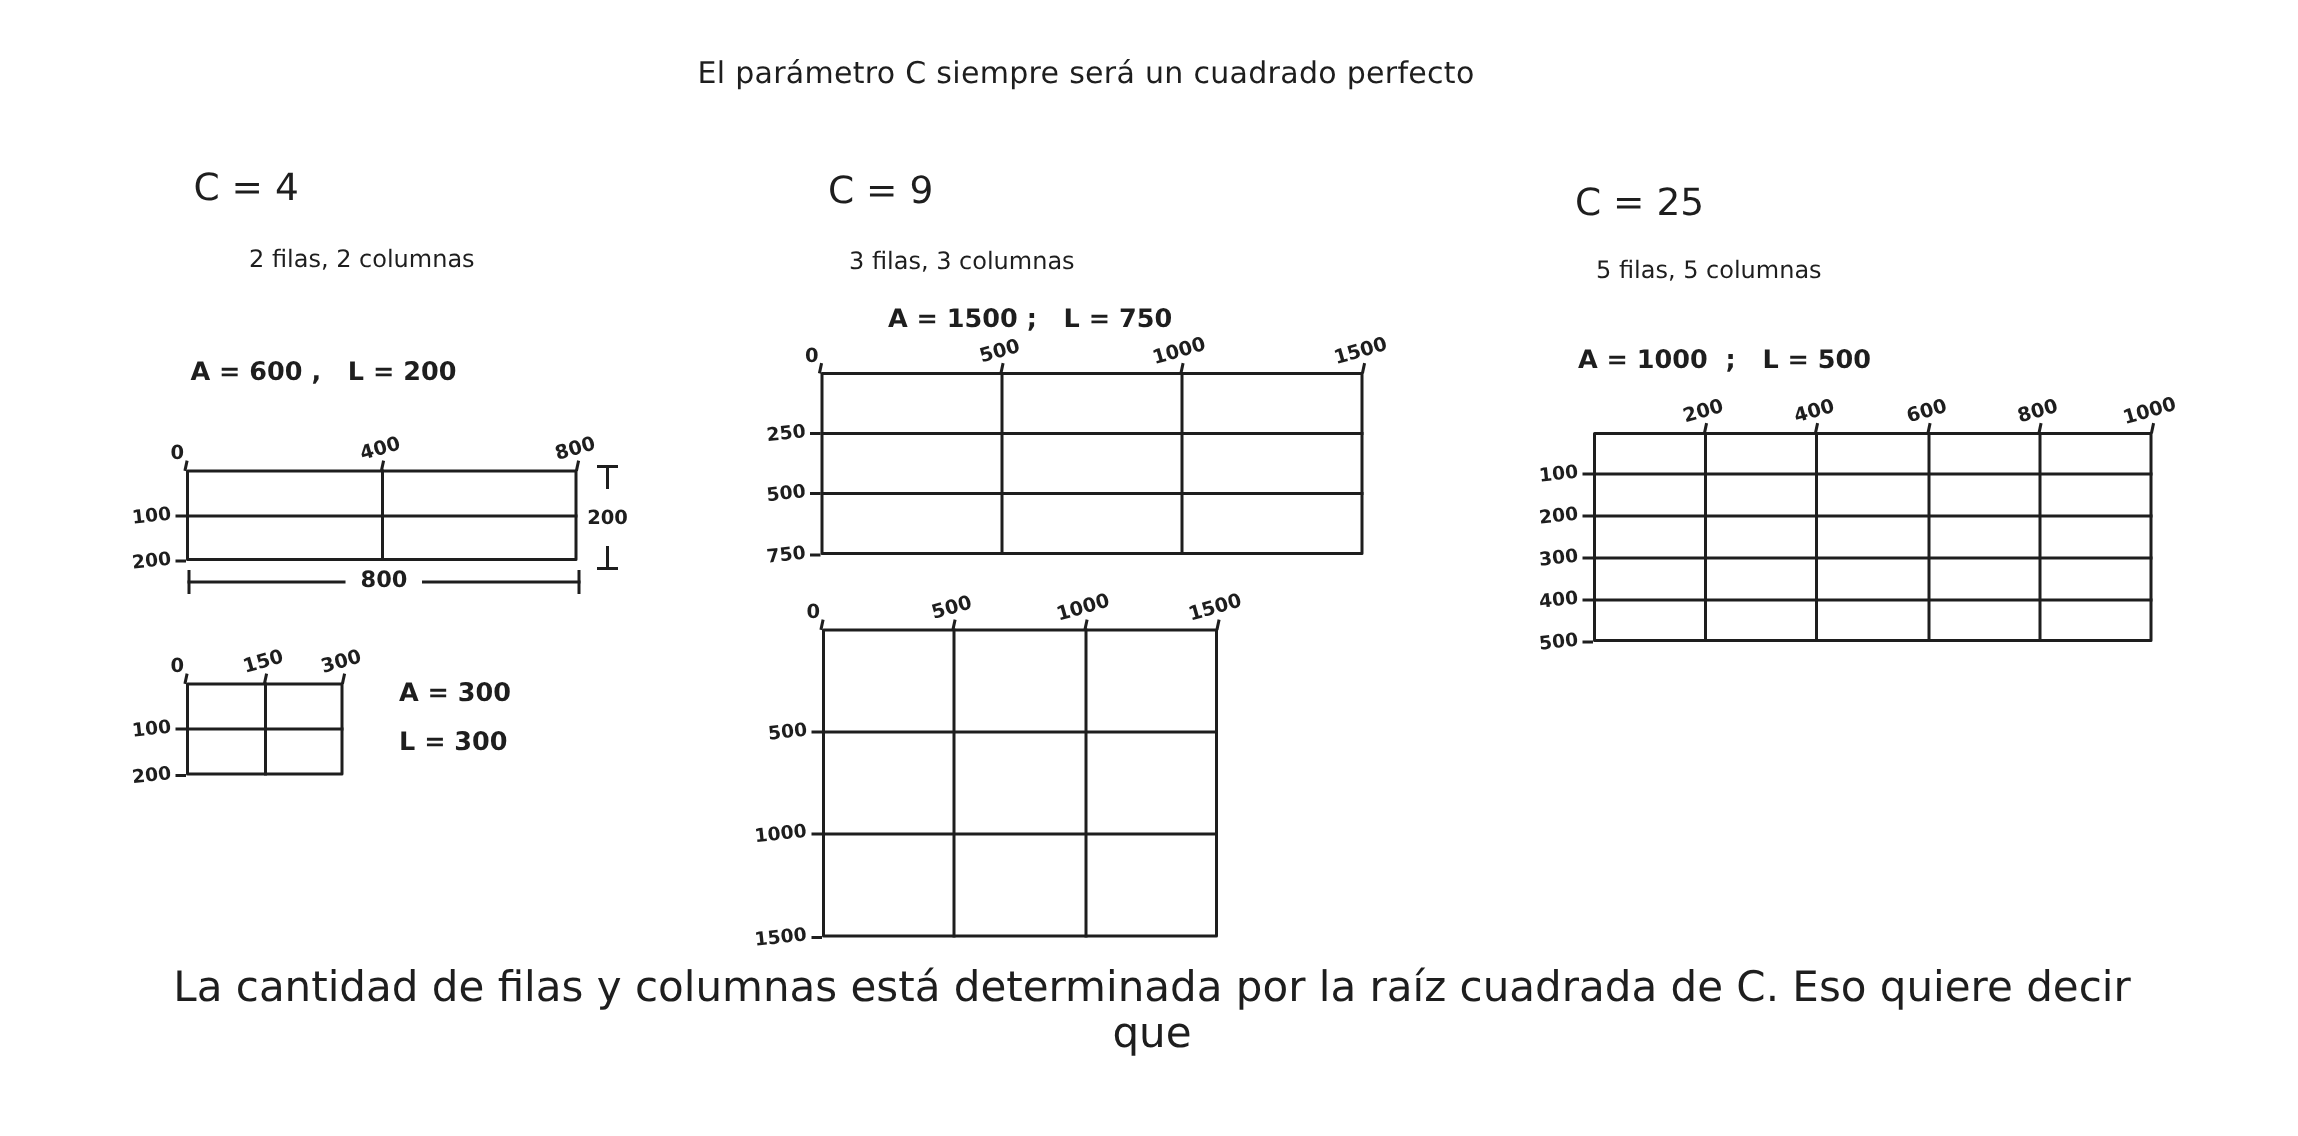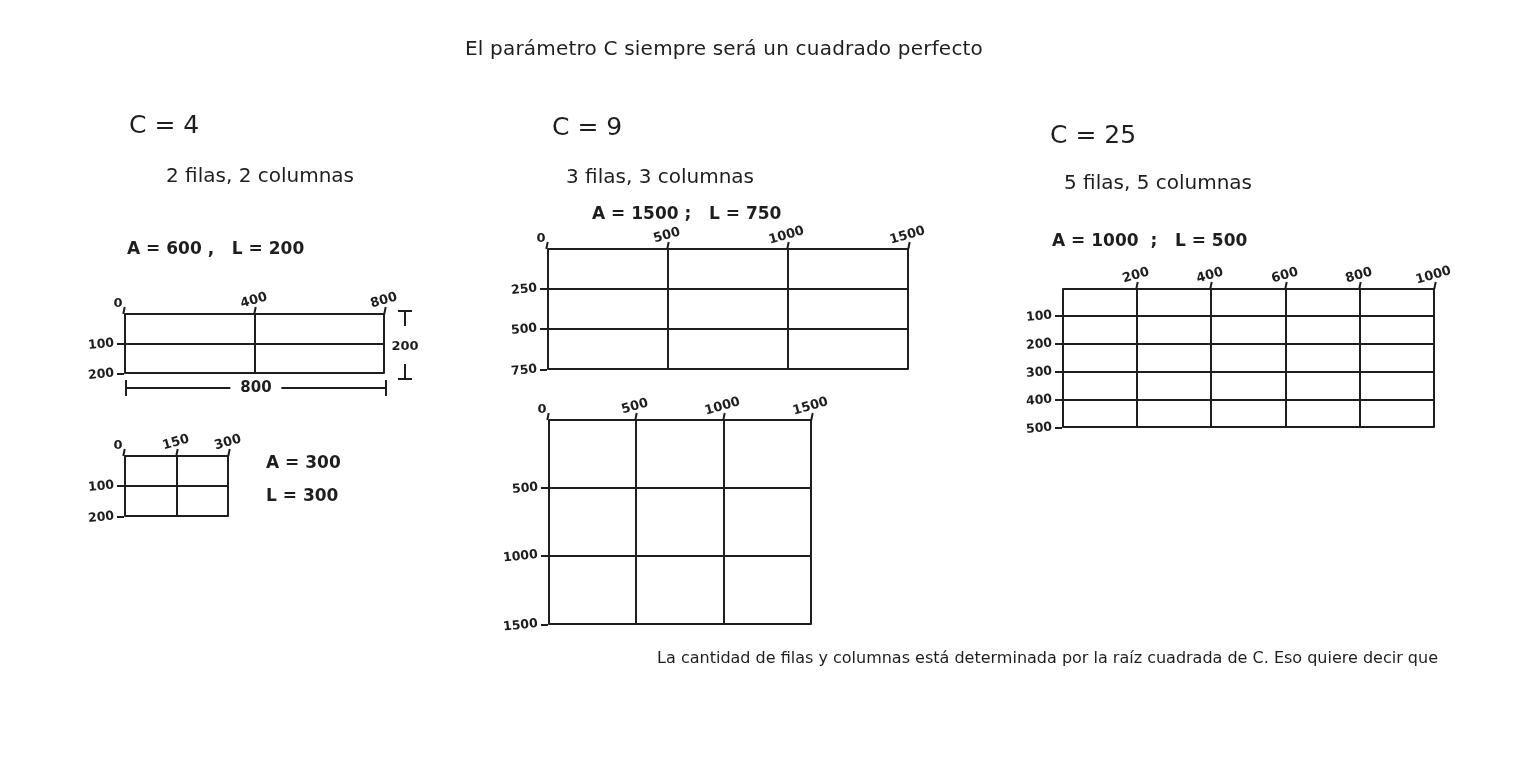--- a/index.html
+++ b/index.html
@@ -8,25 +8,25 @@
   .canvas {
     position: relative; width: 1532px; height: 757px;
     background: var(--bg); color: var(--ink);
     font-family: "DejaVu Sans", sans-serif; overflow: hidden; margin-left: 32px;
   }
   .title {
     position: absolute; top: 36px; left: 0; width: 1384px;
     text-align: center; font-size: 20px; letter-spacing: 0.2px;
   }
   .c-label { position: absolute; font-size: 25px; }
-  .dim-label { position: absolute; font-size: 20px; }
+  .dim-label { position: absolute; font-size: 16px; }
   .param-label { position: absolute; font-size: 17px; font-weight: 700; white-space: pre; }
   .footer {
     position: absolute; top: 642px; left: 66px; width: 1340px;
-    text-align: right; font-size: 16px; line-height: 31px;
+    text-align: center; font-size: 28px; line-height: 31px;
   }
   
   .figure { position: absolute; }
   .grid-border { position: absolute; inset: 0; border: 2px solid var(--ink); border-radius: 1px; }
   .vline { position: absolute; top: 0; bottom: 0; width: 2px; margin-left: -1px; background: var(--ink); }
   .hline { position: absolute; left: 0; right: 0; height: 2px; margin-top: -1px; background: var(--ink); }
   .tick { position: absolute; font-weight: 700; font-size: 13px; color: var(--ink); white-space: nowrap; }
   .top-tick { bottom: 100%; margin-bottom: 6px; transform: translateX(-55%) rotate(-16deg); }
   .top-tick.zero { transform: translateX(-115%) rotate(0deg); margin-bottom: 3px; }
   .left-tick { right: 100%; margin-right: 10px; transform: translateY(-55%) rotate(-6deg); font-size: 12.5px; }

